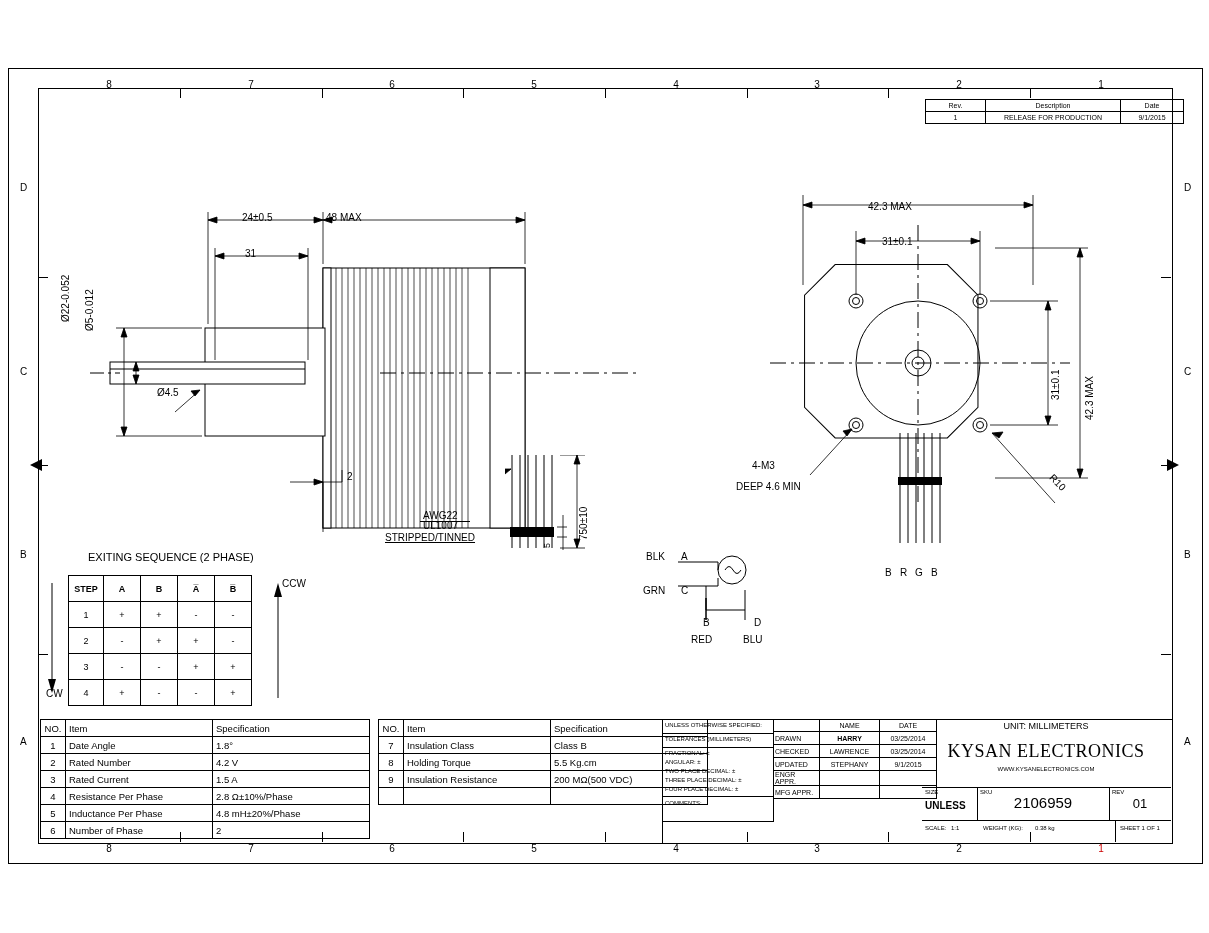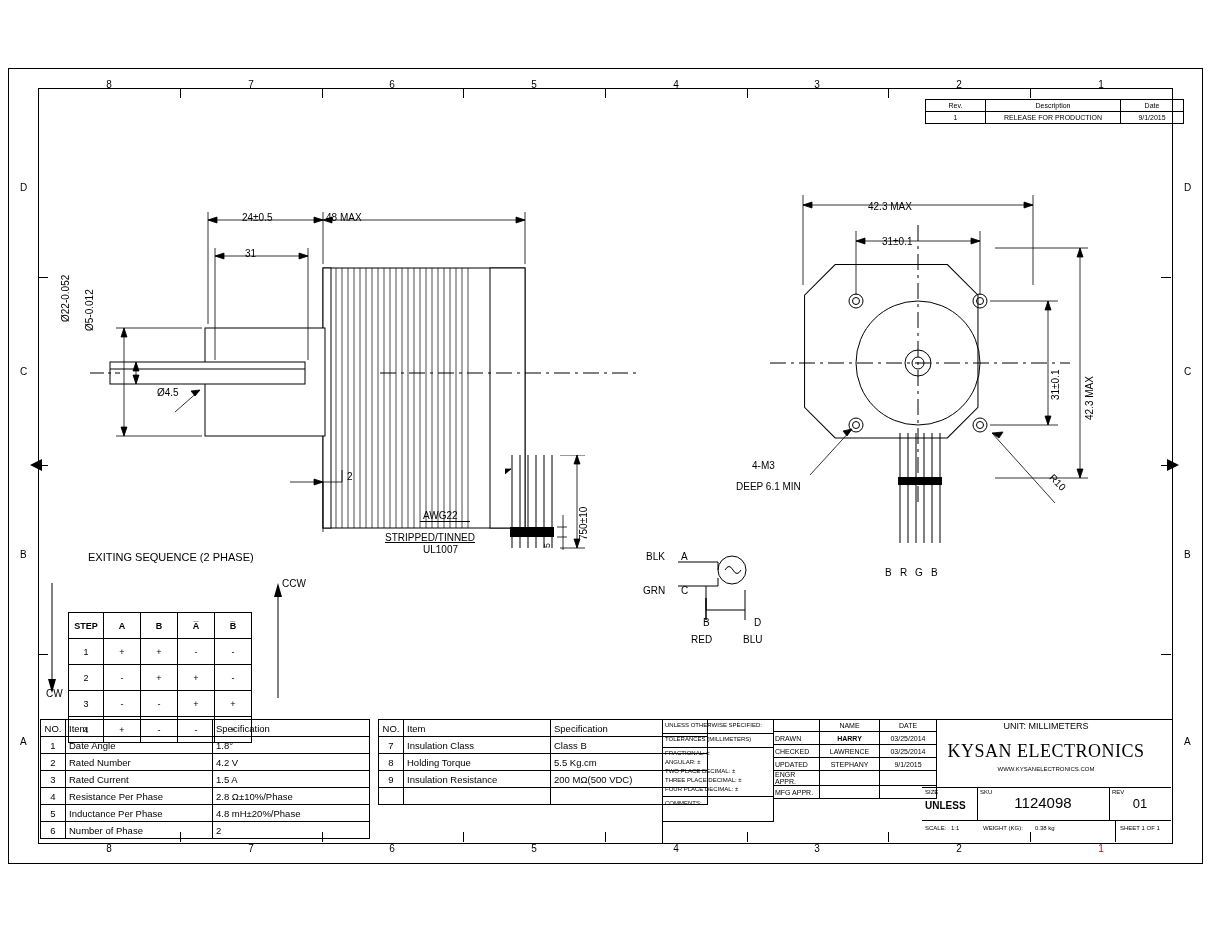--- a/index.html
+++ b/index.html
@@ -16,21 +16,21 @@
   
   #outer{left:8px;top:68px;width:1193px;height:794px;border:1.5px solid #000;}
   #inner{left:38px;top:88px;width:1133px;height:754px;border:1px solid #000;}
 
   
   .zone{font-size:10px;}
   .tickv{width:1px;background:#000;}
   .tickh{height:1px;background:#000;}
 
   
-  .seqtbl{position:absolute;left:68px;top:575px;font-size:9px;margin-top:37px;}
+  .seqtbl{position:absolute;left:68px;top:575px;font-size:9px;}
   .seqtbl td,.seqtbl th{width:34px;height:23px;text-align:center;vertical-align:middle;font-size:9px;}
   .seqtbl th:first-child,.seqtbl td:first-child{width:32px;}
 
   .spec{position:absolute;font-size:9.5px;}
   .spec td{height:16px;padding:0 3px;vertical-align:middle;font-size:9.5px;}
   .spec .no{width:18px;text-align:center;}
   .spec .item{width:140px;}
   .spec .val{width:150px;}
 
   .tb{position:absolute;font-size:7px;}
@@ -245,21 +245,21 @@
         <line x1="58" y1="60" x2="58" y2="95"></line>
       </g>
 
       <g stroke="#000" fill="none" stroke-width="0.8">
         <line x1="-10" y1="22" x2="6" y2="14"></line>
         <polygon points="6,14 -3,14 0,19" fill="#000"></polygon>
       </g>
     </svg>
   </div>
   <div class="txt d10" style="left:423px;top:510px;">AWG22</div>
-  <div class="txt d10" style="left:423px;top:544px;">UL1007</div>
+  <div class="txt d10" style="left:423px;top:520px;">UL1007</div>
   <div class="txt d10" style="left:385px;top:532px;text-decoration:underline;">STRIPPED/TINNED</div>
   <div class="txt d10 rot" style="left:578px;top:540px;transform:rotate(-90deg);transform-origin:left top;">750±10</div>
   <div class="txt d9 rot" style="left:542px;top:548px;transform:rotate(-90deg);transform-origin:left top;">5</div>
   <div class="txt d10" style="left:412px;top:517px;letter-spacing:0;"></div>
   <div class="ln" style="left:420px;top:521px;width:50px;height:1px;"></div>
 
   <div class="abs" style="left:740px;top:185px;">
     <svg width="360" height="420" viewBox="0 0 360 420">
       <g stroke="#000" fill="none" stroke-width="1">
 
@@ -326,21 +326,21 @@
       </g>
       <rect x="158" y="292" width="44" height="8" fill="#000"></rect>
     </svg>
   </div>
   <div class="txt d10" style="left:868px;top:201px;">42.3 MAX</div>
   <div class="txt d10" style="left:882px;top:236px;">31±0.1</div>
   <div class="txt d10 rot" style="left:1050px;top:400px;transform:rotate(-90deg);transform-origin:left top;">31±0.1</div>
   <div class="txt d10 rot" style="left:1084px;top:420px;transform:rotate(-90deg);transform-origin:left top;">42.3 MAX</div>
   <div class="txt d10 rot" style="left:1055px;top:472px;transform:rotate(45deg);transform-origin:left top;">R10</div>
   <div class="txt d10" style="left:752px;top:460px;">4-M3</div>
-  <div class="txt d10" style="left:736px;top:481px;">DEEP 6.1 MIN</div>
+  <div class="txt d10" style="left:736px;top:481px;">DEEP 4.6 MIN</div>
   <div class="txt d10" style="left:885px;top:567px;">B</div>
   <div class="txt d10" style="left:900px;top:567px;">R</div>
   <div class="txt d10" style="left:915px;top:567px;">G</div>
   <div class="txt d10" style="left:931px;top:567px;">B</div>
 
   <div class="txt d11" style="left:88px;top:551px;">EXITING SEQUENCE (2 PHASE)</div>
   <table class="seqtbl">
     <tbody>
         <tr>
       <th>STEP</th>
@@ -551,21 +551,21 @@
   <div class="txt" style="left:1046px;top:721px;font-size:9px;transform:translateX(-50%);">UNIT: MILLIMETERS</div>
   <div class="txt" style="left:1046px;top:741px;font-size:18px;transform:translateX(-50%);font-family:'Liberation Serif',serif;letter-spacing:0.5px;">KYSAN ELECTRONICS</div>
   <div class="txt tiny" style="left:1046px;top:766px;transform:translateX(-50%);">WWW.KYSANELECTRONICS.COM</div>
 
   <div class="abs" style="left:922px;top:787px;width:55px;height:33px;border-right:1px solid #000;border-bottom:1px solid #000;"></div>
   <div class="txt tiny" style="left:925px;top:789px;">SIZE</div>
   <div class="txt" style="left:925px;top:800px;font-size:10px;font-weight:bold;">UNLESS</div>
 
   <div class="abs" style="left:977px;top:787px;width:132px;height:33px;border-right:1px solid #000;border-bottom:1px solid #000;"></div>
   <div class="txt tiny" style="left:980px;top:789px;">SKU</div>
-  <div class="txt" style="left:1043px;top:794px;font-size:15px;transform:translateX(-50%);">1124098</div>
+  <div class="txt" style="left:1043px;top:794px;font-size:15px;transform:translateX(-50%);">2106959</div>
 
   <div class="abs" style="left:1109px;top:787px;width:62px;height:33px;border-bottom:1px solid #000;"></div>
   <div class="txt tiny" style="left:1112px;top:789px;">REV</div>
   <div class="txt" style="left:1140px;top:796px;font-size:13px;transform:translateX(-50%);">01</div>
 
   <div class="abs" style="left:922px;top:820px;width:193px;height:22px;border-right:1px solid #000;"></div>
   <div class="txt tiny" style="left:925px;top:825px;">SCALE:</div>
   <div class="txt tiny" style="left:951px;top:825px;">1:1</div>
   <div class="txt tiny" style="left:983px;top:825px;">WEIGHT (KG):</div>
   <div class="txt tiny" style="left:1035px;top:825px;">0.38 kg</div>

